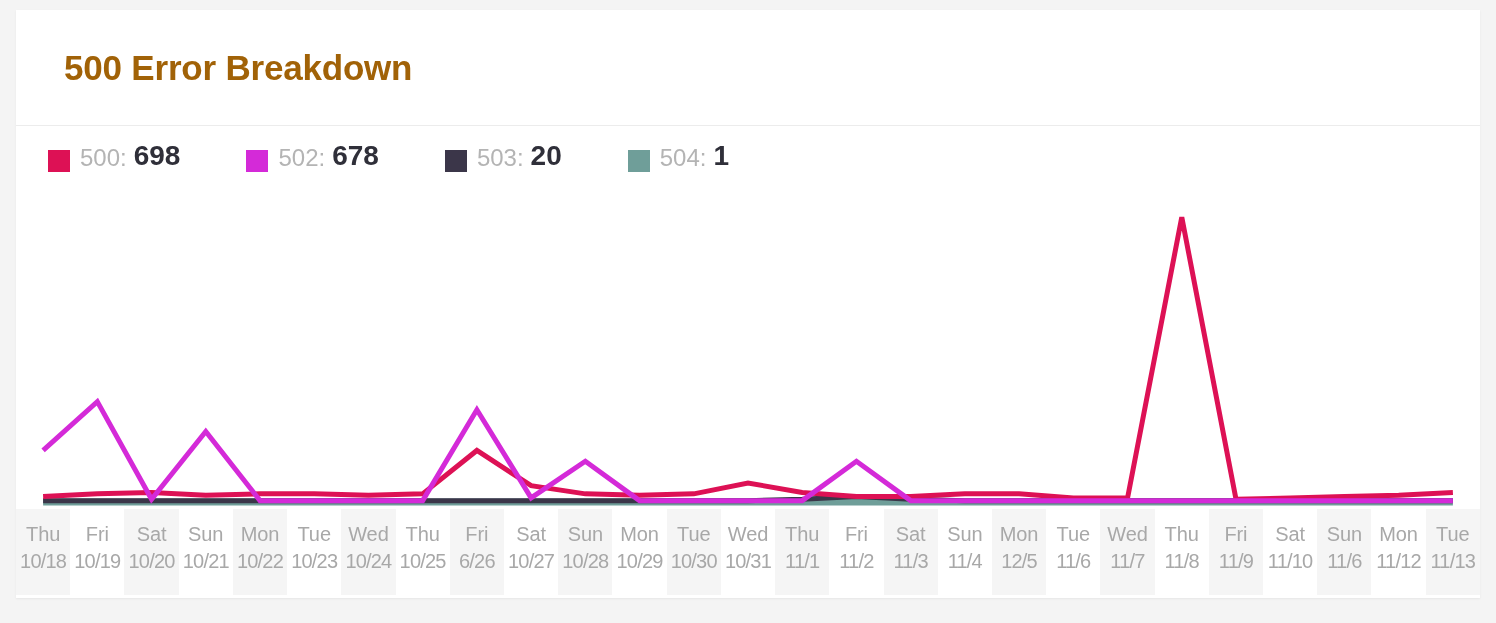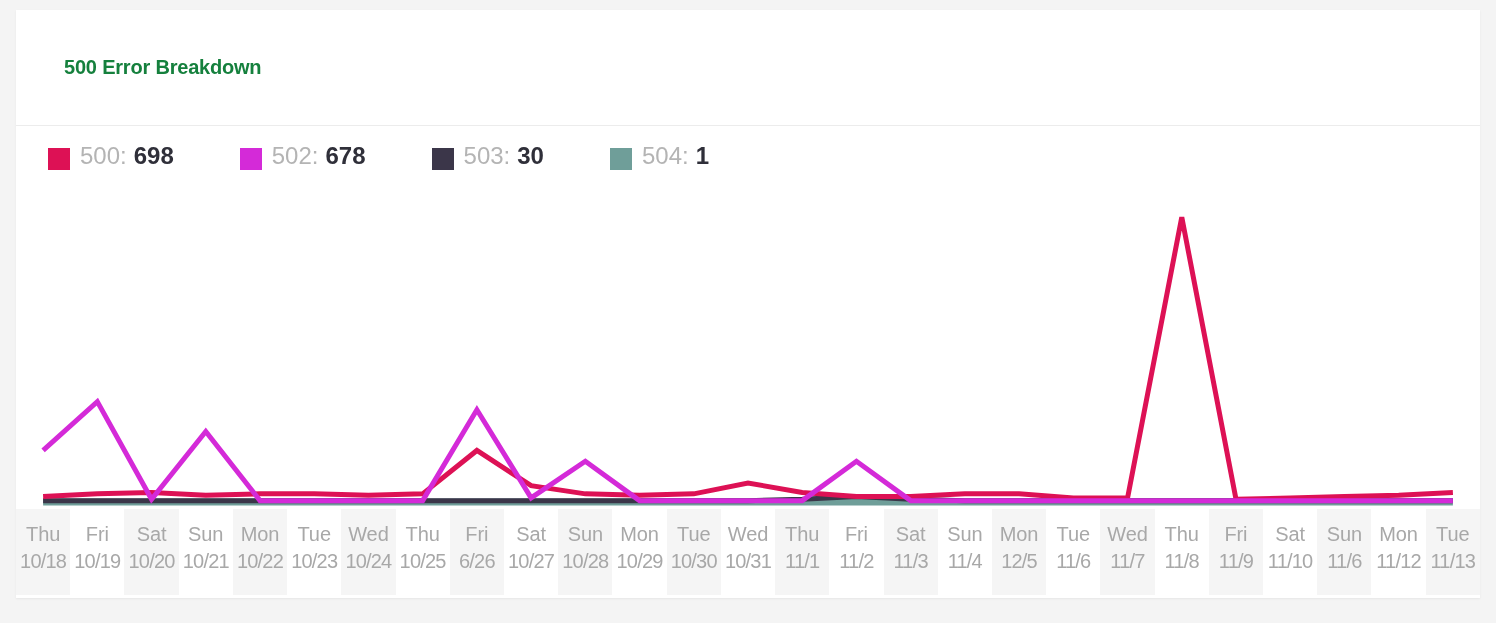--- a/index.html
+++ b/index.html
@@ -24,22 +24,22 @@
     box-shadow: 0 1px 2px rgba(0,0,0,0.06);
   }
   .card-header {
     height: 116px;
     border-bottom: 1px solid #ececec;
     display: flex;
     align-items: center;
     padding-left: 48px;
   }
   .card-title {
-    font-size: 20px;
-    color: #15803d;
+    font-size: 35px;
+    color: #a16207;
     font-weight: 600;
     letter-spacing: -0.2px;
   }
   .legend {
     height: 60px;
     display: flex;
     align-items: center;
     padding-left: 32px;
     gap: 0;
   }
@@ -54,21 +54,21 @@
     margin-right: 10px;
     flex: 0 0 auto;
   }
   .legend-label {
     font-size: 24px;
     color: #b4b4b4;
     font-weight: 400;
     white-space: nowrap;
   }
   .legend-value {
-    font-size: 24px;
+    font-size: 28px;
     color: #2f2f39;
     font-weight: 600;
     margin-left: 7px;
     white-space: nowrap;
   }
   .plot-wrap {
     position: relative;
     height: 323px;
     width: 100%;
     overflow: hidden;
@@ -117,21 +117,21 @@
           <span class="legend-value">698</span>
         </div>
         <div class="legend-item">
           <span class="legend-swatch" style="background: rgb(212, 42, 216);"></span>
           <span class="legend-label">502:</span>
           <span class="legend-value">678</span>
         </div>
         <div class="legend-item">
           <span class="legend-swatch" style="background: rgb(59, 54, 73);"></span>
           <span class="legend-label">503:</span>
-          <span class="legend-value">30</span>
+          <span class="legend-value">20</span>
         </div>
         <div class="legend-item">
           <span class="legend-swatch" style="background: rgb(111, 158, 153);"></span>
           <span class="legend-label">504:</span>
           <span class="legend-value">1</span>
         </div>
       </div>
 
     <div class="plot-wrap">
       <svg class="plot-svg" id="plot" viewBox="0 0 1464 323" preserveAspectRatio="none">

